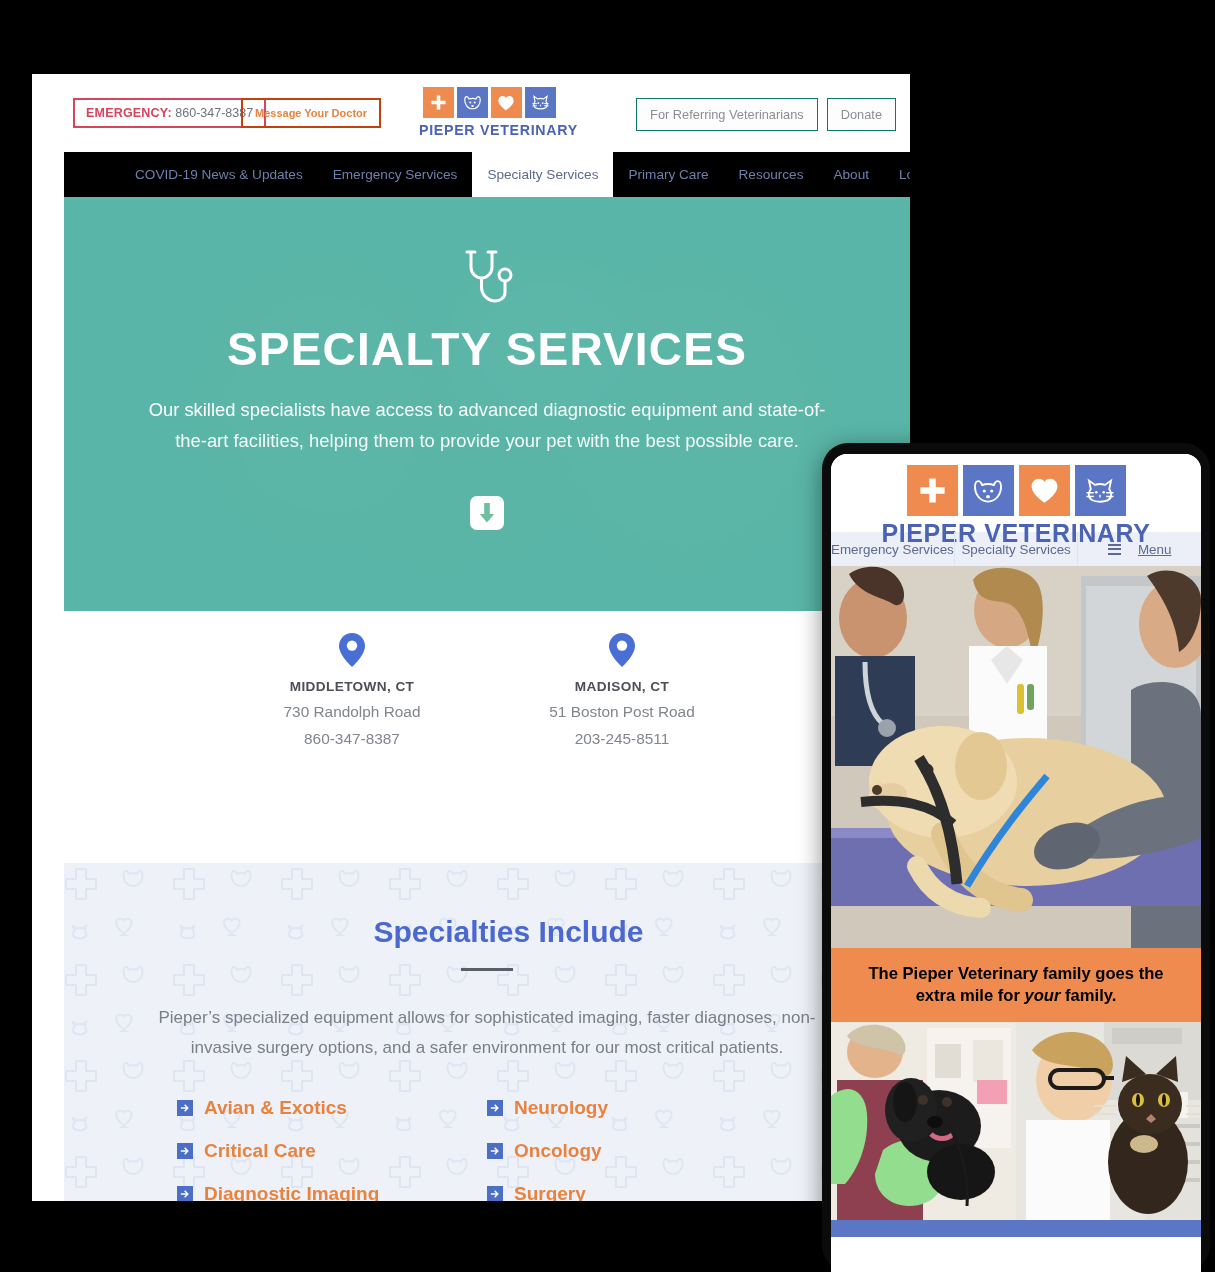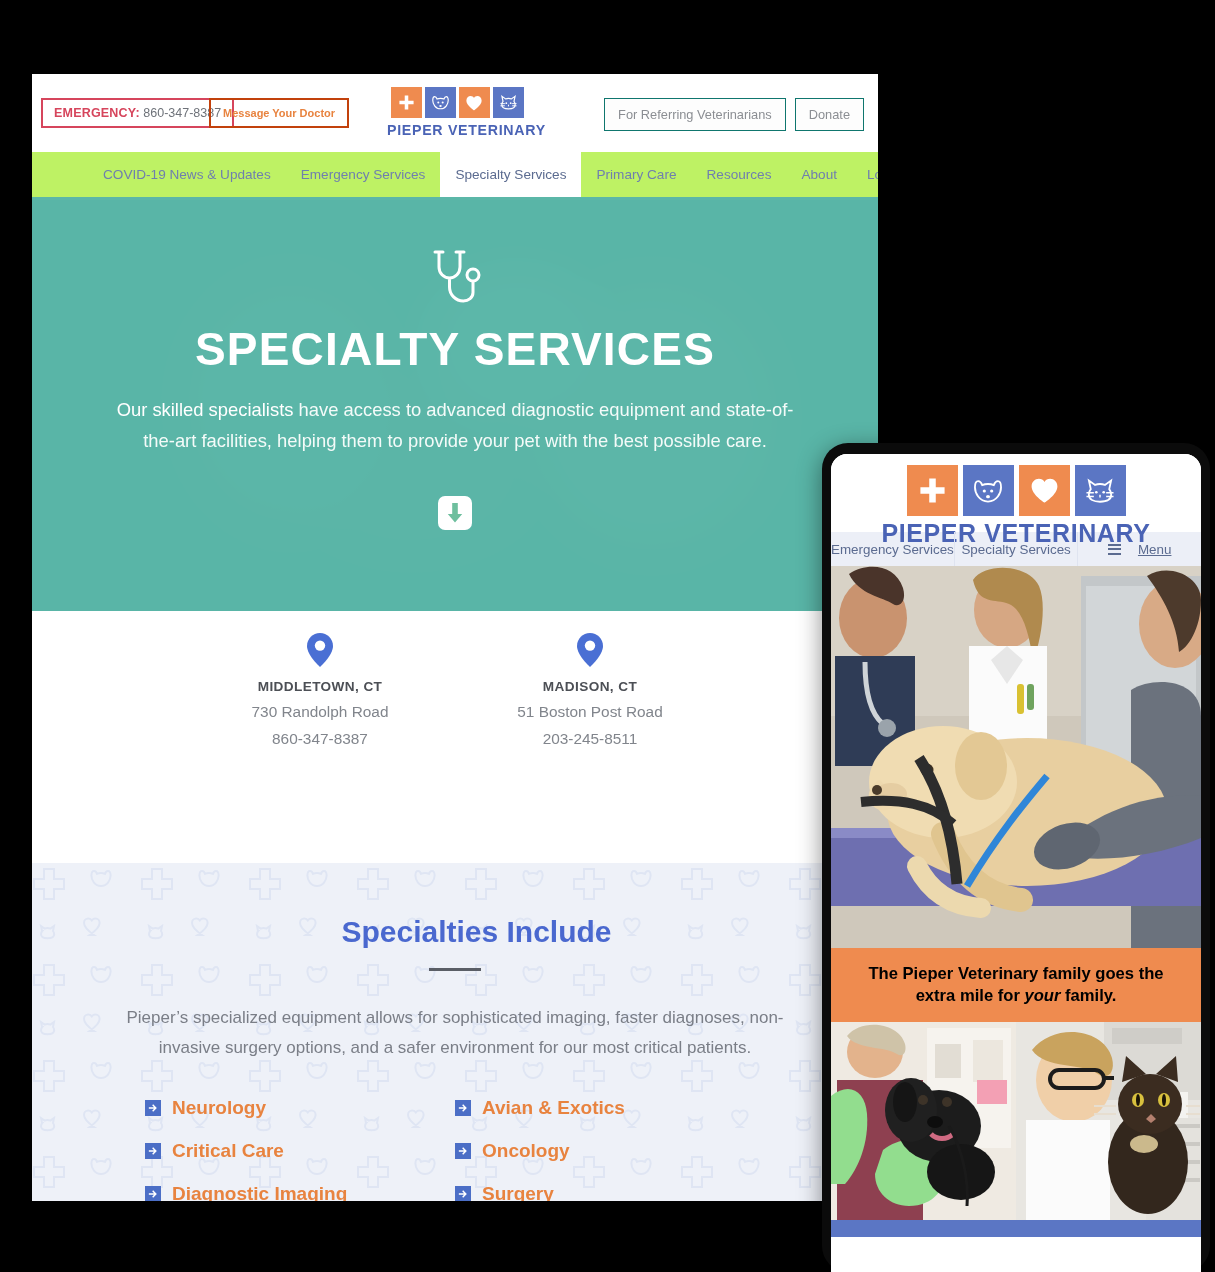--- a/index.html
+++ b/index.html
@@ -1,21 +1,21 @@
 <!DOCTYPE html>
 <html><head>
 <meta charset="utf-8">
 <style>
   html,body{margin:0;padding:0;background:#000;}
   body{width:1215px;height:1272px;position:relative;overflow:hidden;
        font-family:"Liberation Sans", sans-serif;}
 
   
   #desktop{position:absolute;left:32px;top:74px;width:846px;height:1127px;
-           background:#fff;overflow:hidden;}
+           background:#fff;overflow:hidden;padding-left:32px;}
 
   
   .topbar{height:78px;position:relative;background:#fff;}
   .emerg{position:absolute;left:9px;top:24px;border:2px solid #d6455c;
          padding:6px 11px;font-size:12.5px;color:#6e7279;white-space:nowrap;}
   .emerg b{color:#d6455c;font-weight:bold;letter-spacing:.2px;}
   .msgdoc{position:absolute;left:177px;top:24px;border:2px solid #c2410c;
           padding:7px 12px;font-size:11px;color:#e8833f;font-weight:bold;white-space:nowrap;}
 
   .logo{position:absolute;left:355px;top:13px;width:140px;text-align:center;}
@@ -23,21 +23,21 @@
   .tile{width:31px;height:31px;display:flex;align-items:center;justify-content:center;}
   .tile.orange{background:#ef8b4f;} .tile.blue{background:#5b76c4;}
   .logo-word{font-size:14.2px;letter-spacing:.7px;color:#4a63b5;font-weight:bold;
              margin-top:4px;white-space:nowrap;}
 
   .hbtns{position:absolute;right:14px;top:24px;display:flex;gap:9px;}
   .hbtn{border:1px solid #0f766e;background:#fdfdfd;padding:8px 13px;font-size:12.8px;
         color:#8b8e93;white-space:nowrap;}
 
   
-  .nav{height:48px;background:#bef264;border-bottom:3px solid #5bb7a8;
+  .nav{height:48px;background:#000000;border-bottom:3px solid #5bb7a8;
        display:flex;align-items:stretch;padding-left:56px;box-sizing:border-box;}
   .navitem{display:flex;align-items:center;padding:0 15px;font-size:13.6px;color:#6f7fae;
            white-space:nowrap;}
   .navitem.active{background:#fff;color:#5b6b90;}
 
   
   .hero{height:411px;position:relative;overflow:hidden;
         background:linear-gradient(#5bb7a8,#5bb7a8);}
   .hero-photo{position:absolute;inset:0;opacity:.16;
      background:
@@ -226,29 +226,29 @@
       <div class="spec-rule"></div>
       <div class="spec-p">Pieper’s specialized equipment allows for sophisticated imaging, faster diagnoses, non-invasive surgery options, and a safer environment for our most critical patients.</div>
 
       <div class="spec-grid">
         <div class="spec-item">
           <span class="sq">
               <svg width="10" height="10" viewBox="0 0 12 12">
                 <path fill="#fff" d="M1 5h6.2L5 2.6 6.2 1.4 10.6 6l-4.4 4.6L5 9.4 7.2 7H1z"></path>
               </svg>
             </span>
+          <span class="spec-label">Avian &amp; Exotics</span>
+        </div>
+        <div class="spec-item">
+          <span class="sq">
+              <svg width="10" height="10" viewBox="0 0 12 12">
+                <path fill="#fff" d="M1 5h6.2L5 2.6 6.2 1.4 10.6 6l-4.4 4.6L5 9.4 7.2 7H1z"></path>
+              </svg>
+            </span>
           <span class="spec-label">Neurology</span>
-        </div>
-        <div class="spec-item">
-          <span class="sq">
-              <svg width="10" height="10" viewBox="0 0 12 12">
-                <path fill="#fff" d="M1 5h6.2L5 2.6 6.2 1.4 10.6 6l-4.4 4.6L5 9.4 7.2 7H1z"></path>
-              </svg>
-            </span>
-          <span class="spec-label">Avian &amp; Exotics</span>
         </div>
         <div class="spec-item">
           <span class="sq">
               <svg width="10" height="10" viewBox="0 0 12 12">
                 <path fill="#fff" d="M1 5h6.2L5 2.6 6.2 1.4 10.6 6l-4.4 4.6L5 9.4 7.2 7H1z"></path>
               </svg>
             </span>
           <span class="spec-label">Critical Care</span>
         </div>
         <div class="spec-item">

